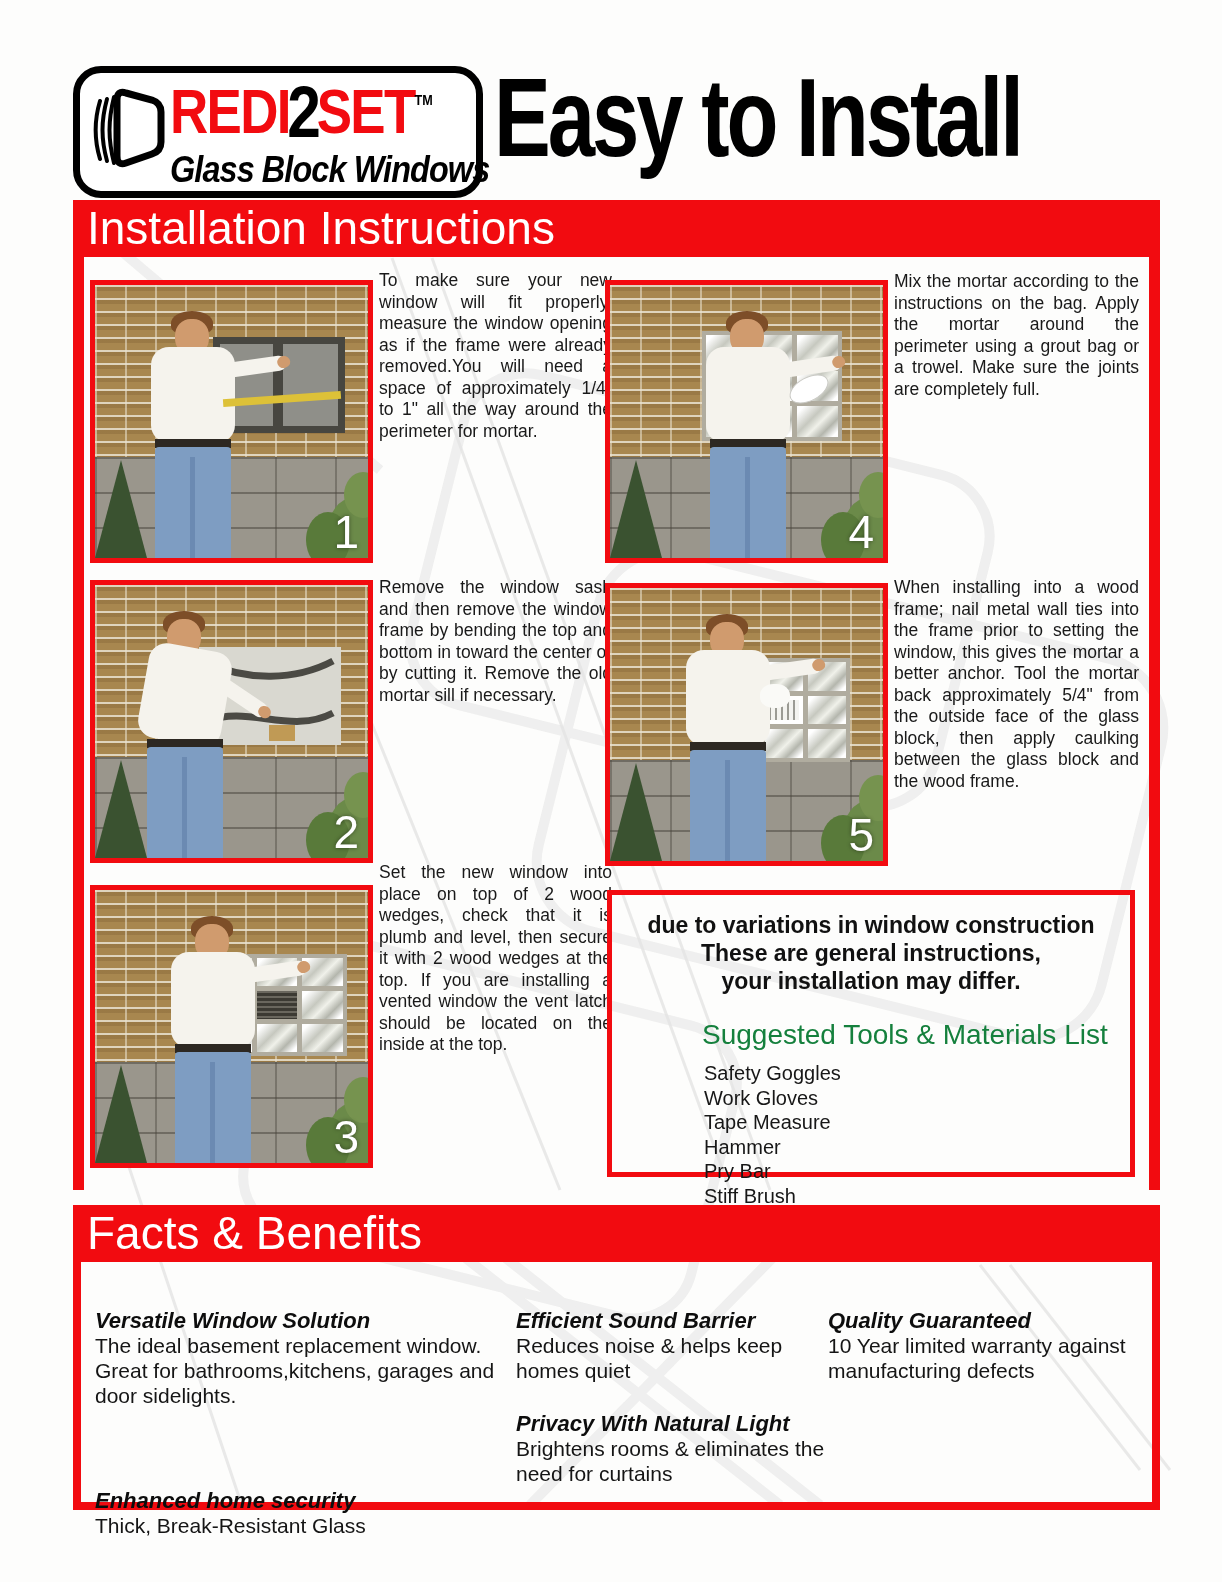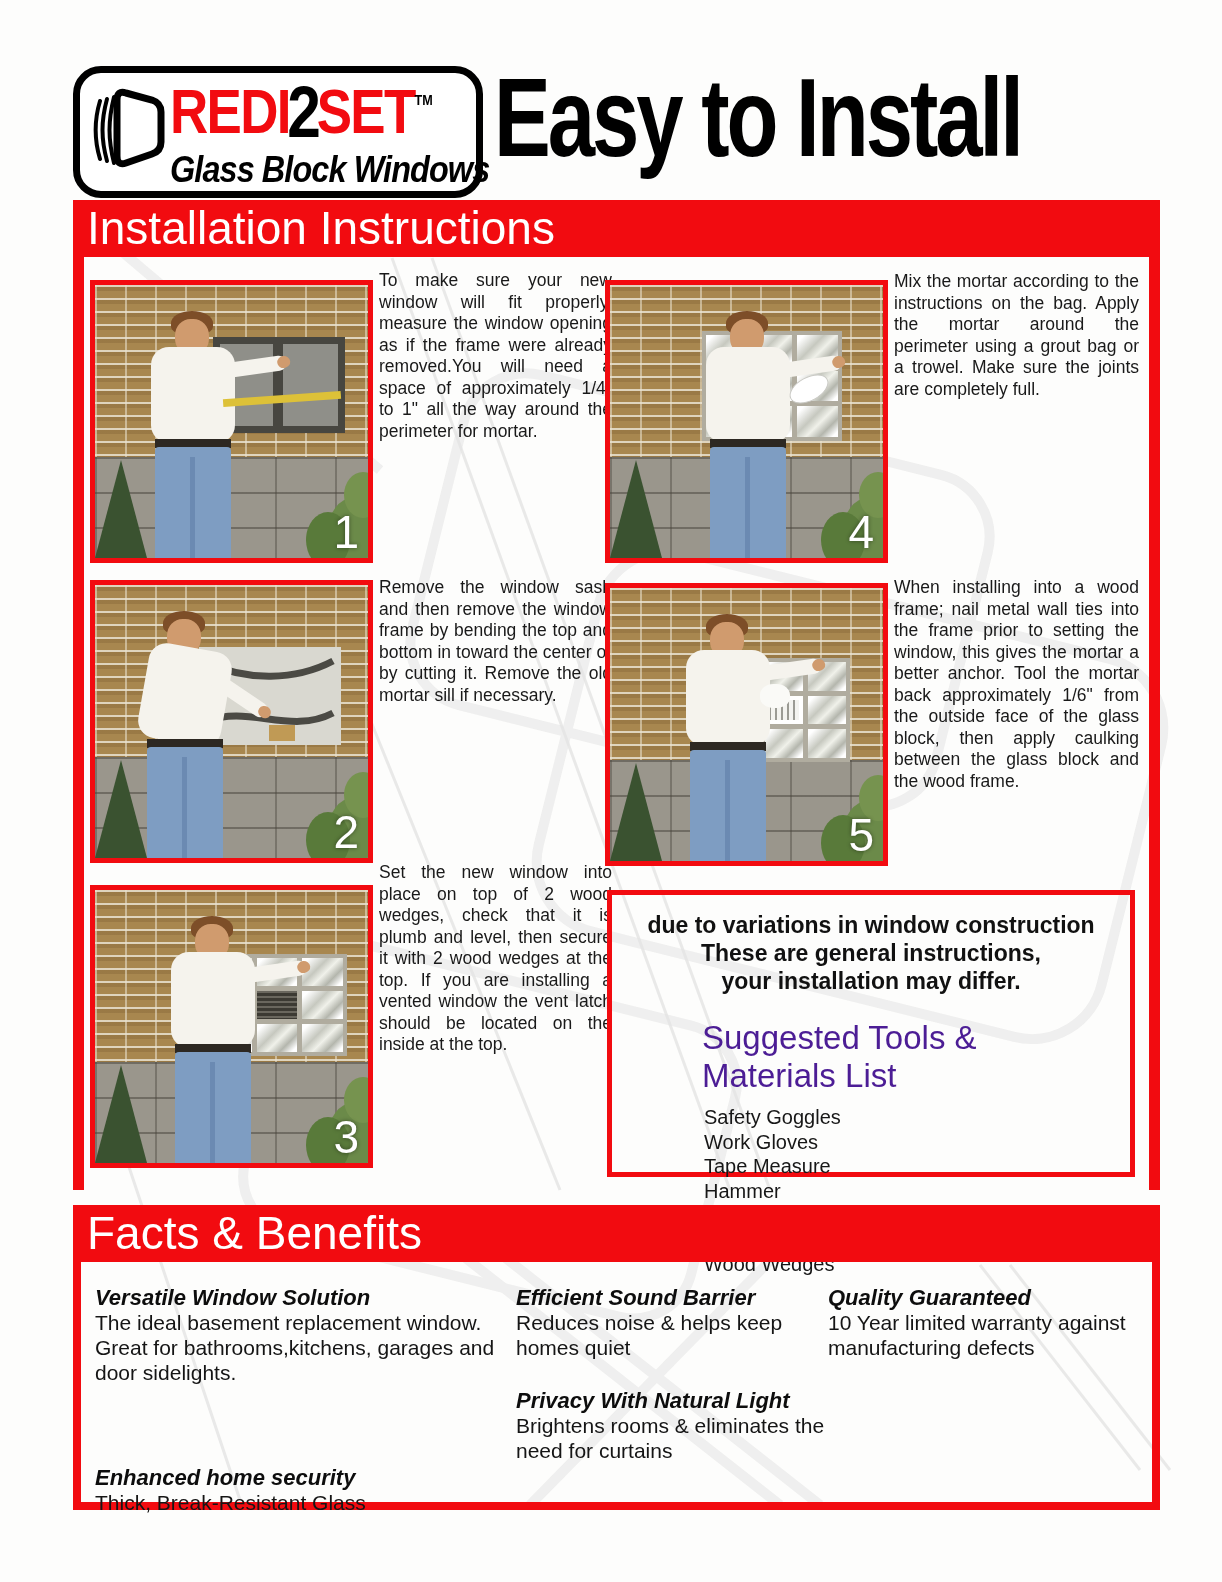--- a/index.html
+++ b/index.html
@@ -69,32 +69,32 @@
   .t3{left:379px;top:862px;width:233px;}
   .t4{left:894px;top:271px;width:245px;}
   .t5{left:894px;top:577px;width:245px;}
 
   
   .tools-box{
     position:absolute;left:607px;top:890px;width:518px;height:277px;
     border:5px solid var(--accent);background:transparent;
   }
   .notice-head{margin-top:16px;text-align:center;font-weight:700;font-size:23px;line-height:28px;color:#111;}
-  .tools-title{margin:24px 12px 10px 90px;font-size:33px;color:#4c1d95;}
+  .tools-title{margin:24px 12px 10px 90px;font-size:28px;color:#15803d;}
   .tools-cols{display:flex;margin-left:92px;}
   .tools-col{list-style:none;margin:0;padding:0;font-size:20px;line-height:24.5px;color:#171717;}
   .tools-col.left{width:168px;}
 
   
   .facts-box{
     position:absolute;left:73px;top:1262px;width:1087px;height:248px;box-sizing:border-box;
     border-left:8px solid var(--accent);border-right:8px solid var(--accent);border-bottom:8px solid var(--accent);
   }
   .fact{position:absolute;}
-  .fact-title{font-weight:700;font-style:italic;font-size:22px;line-height:25px;color:#0d0d0d;}
+  .fact-title{font-weight:700;font-style:italic;font-size:22px;line-height:25px;color:#0d0d0d;margin-top:23px;}
   .fact-body{font-size:21px;line-height:25px;color:#151515;}
   .f1{left:95px;top:1285px;width:428px;}
   .f2{left:95px;top:1465px;width:428px;}
   .f3{left:516px;top:1285px;width:302px;}
   .f4{left:516px;top:1388px;width:312px;}
   .f5{left:828px;top:1285px;width:322px;}
   .f6{left:828px;top:1388px;width:325px;}
 </style>
 </head>
 <body>
@@ -315,21 +315,21 @@
         </div>
         <div style="position: absolute; left: 150px; top: 96px; width: 30px; height: 24px; border-radius: 45%; background: rgb(250, 250, 247); z-index: 5;"></div>
         <div style="position: absolute; left: 0px; bottom: 0px; width: 52px; height: 98px; background: rgb(58, 82, 48); clip-path: polygon(50% 0px, 100% 100%, 0px 100%); z-index: 4;"></div>
         <div style="position: absolute; right: -10px; bottom: -6px; width: 50px; height: 66px; border-radius: 50%; background: rgb(107, 138, 73); z-index: 4;"></div>
         <div style="position: absolute; right: 18px; bottom: -10px; width: 44px; height: 56px; border-radius: 50%; background: rgb(89, 122, 58); z-index: 4;"></div>
         <div style="position: absolute; right: -14px; bottom: 40px; width: 38px; height: 46px; border-radius: 50%; background: rgb(118, 147, 79); z-index: 4;"></div>
       </div>
     <div class="photo-num">5</div>
   </div>
   <div class="step-text t5">
-    <p>When installing into a wood frame; nail metal wall ties into the frame prior to setting the window, this gives the mortar a better anchor. Tool the mortar back approximately 1/6" from the outside face of the glass block, then apply caulking between the glass block and the wood frame.</p>
+    <p>When installing into a wood frame; nail metal wall ties into the frame prior to setting the window, this gives the mortar a better anchor. Tool the mortar back approximately 5/4" from the outside face of the glass block, then apply caulking between the glass block and the wood frame.</p>
   </div>
 
   <div class="tools-box">
     <div class="notice-head">
       <div>due to  variations in window construction</div>
       <div>These are general instructions,</div>
       <div>your installation may differ.</div>
     </div>
     <div class="tools-title">Suggested Tools &amp; Materials List</div>
     <div class="tools-cols">

